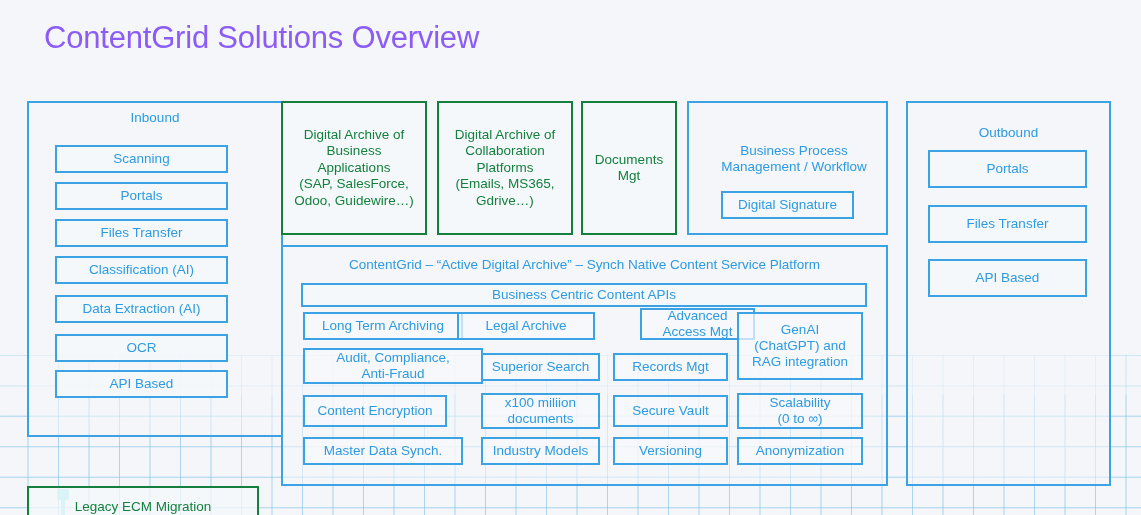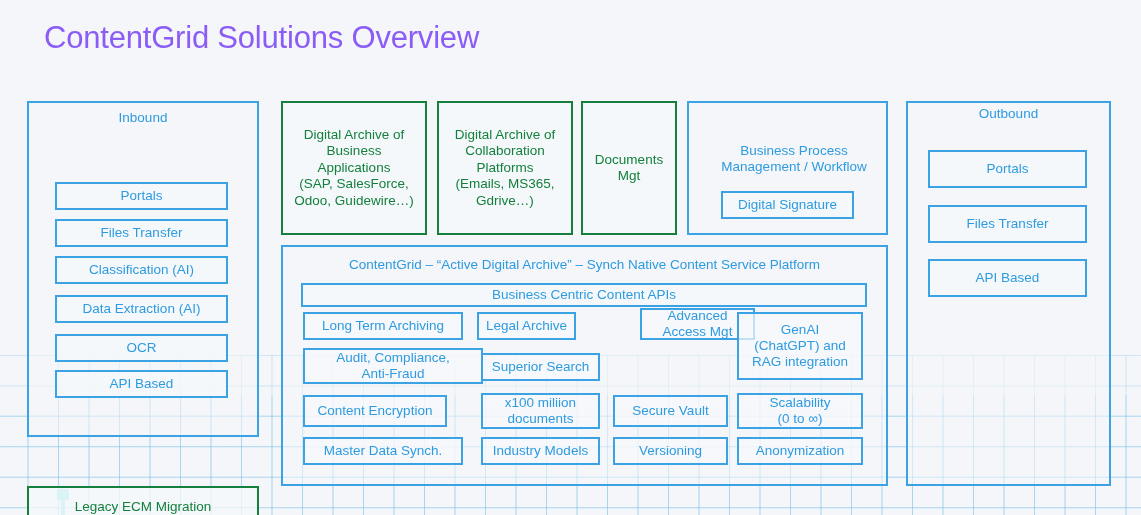--- a/index.html
+++ b/index.html
@@ -149,24 +149,27 @@
 </head>
 <body>
 
 <div id="bg-grid"></div>
 <div id="bg-grid-strong"></div>
 
 <div id="canvas">
 
   <div id="page-title">ContentGrid Solutions Overview</div>
 
-  <div class="panel" style="left:27px; top:101px; width:232px; height:336px;">
+  <div class="panel" style="left:27px; top:101px; width:256px; height:336px;">
     <div class="panel-title" style="margin-top:7px;">Inbound</div>
   </div>
 
+  <div class="chip" style="left:55px; top:145px; width:173px; height:28px;">
+    <span>Scanning</span>
+  </div>
   <div class="chip" style="left:55px; top:182px; width:173px; height:28px;">
     <span>Portals</span>
   </div>
   <div class="chip" style="left:55px; top:219px; width:173px; height:28px;">
     <span>Files Transfer</span>
   </div>
   <div class="chip" style="left:55px; top:256px; width:173px; height:28px;">
     <span>Classification (AI)</span>
   </div>
   <div class="chip" style="left:55px; top:295px; width:173px; height:28px;">
@@ -217,40 +220,43 @@
     <div class="panel-title" style="margin-top:10px;">ContentGrid – “Active Digital Archive” – Synch Native Content Service Platform</div>
   </div>
 
   <div class="chip" style="left:301px; top:283px; width:566px; height:24px;">
     <span>Business Centric Content APIs</span>
   </div>
 
   <div class="feat" style="left:303px; top:312px; width:160px; height:28px;">
     <span>Long Term Archiving</span>
   </div>
-  <div class="feat" style="left:477px; top:312px; width:99px; height:28px;">
+  <div class="feat" style="left:457px; top:312px; width:138px; height:28px;">
     <span>Legal Archive</span>
   </div>
   <div class="feat" style="left:640px; top:308px; width:115px; height:32px;">
     <span>Advanced
 Access Mgt</span>
   </div>
   <div class="feat" style="left:737px; top:312px; width:126px; height:68px;">
     <span>GenAI
 (ChatGPT) and
 RAG integration</span>
   </div>
 
   <div class="feat" style="left:303px; top:348px; width:180px; height:36px;">
     <span>Audit, Compliance,
 Anti-Fraud</span>
   </div>
   <div class="feat" style="left:481px; top:353px; width:119px; height:28px;">
     <span>Superior Search</span>
   </div>
+  <div class="feat" style="left:613px; top:353px; width:115px; height:28px;">
+    <span>Records Mgt</span>
+  </div>
 
   <div class="feat" style="left:303px; top:395px; width:144px; height:32px;">
     <span>Content Encryption</span>
   </div>
   <div class="feat" style="left:481px; top:393px; width:119px; height:36px;">
     <span>x100 miliion
 documents</span>
   </div>
   <div class="feat" style="left:613px; top:395px; width:115px; height:32px;">
     <span>Secure Vault</span>
@@ -267,21 +273,21 @@
     <span>Industry Models</span>
   </div>
   <div class="feat" style="left:613px; top:437px; width:115px; height:28px;">
     <span>Versioning</span>
   </div>
   <div class="feat" style="left:737px; top:437px; width:126px; height:28px;">
     <span>Anonymization</span>
   </div>
 
   <div class="panel" style="left:906px; top:101px; width:205px; height:385px;">
-    <div class="panel-title" style="margin-top:3px;">Outbound</div>
+    <div class="panel-title" style="margin-top:22px;">Outbound</div>
   </div>
 
   <div class="chip" style="left:928px; top:150px; width:159px; height:38px;">
     <span>Portals</span>
   </div>
   <div class="chip" style="left:928px; top:205px; width:159px; height:38px;">
     <span>Files Transfer</span>
   </div>
   <div class="chip" style="left:928px; top:259px; width:159px; height:38px;">
     <span>API Based</span>

